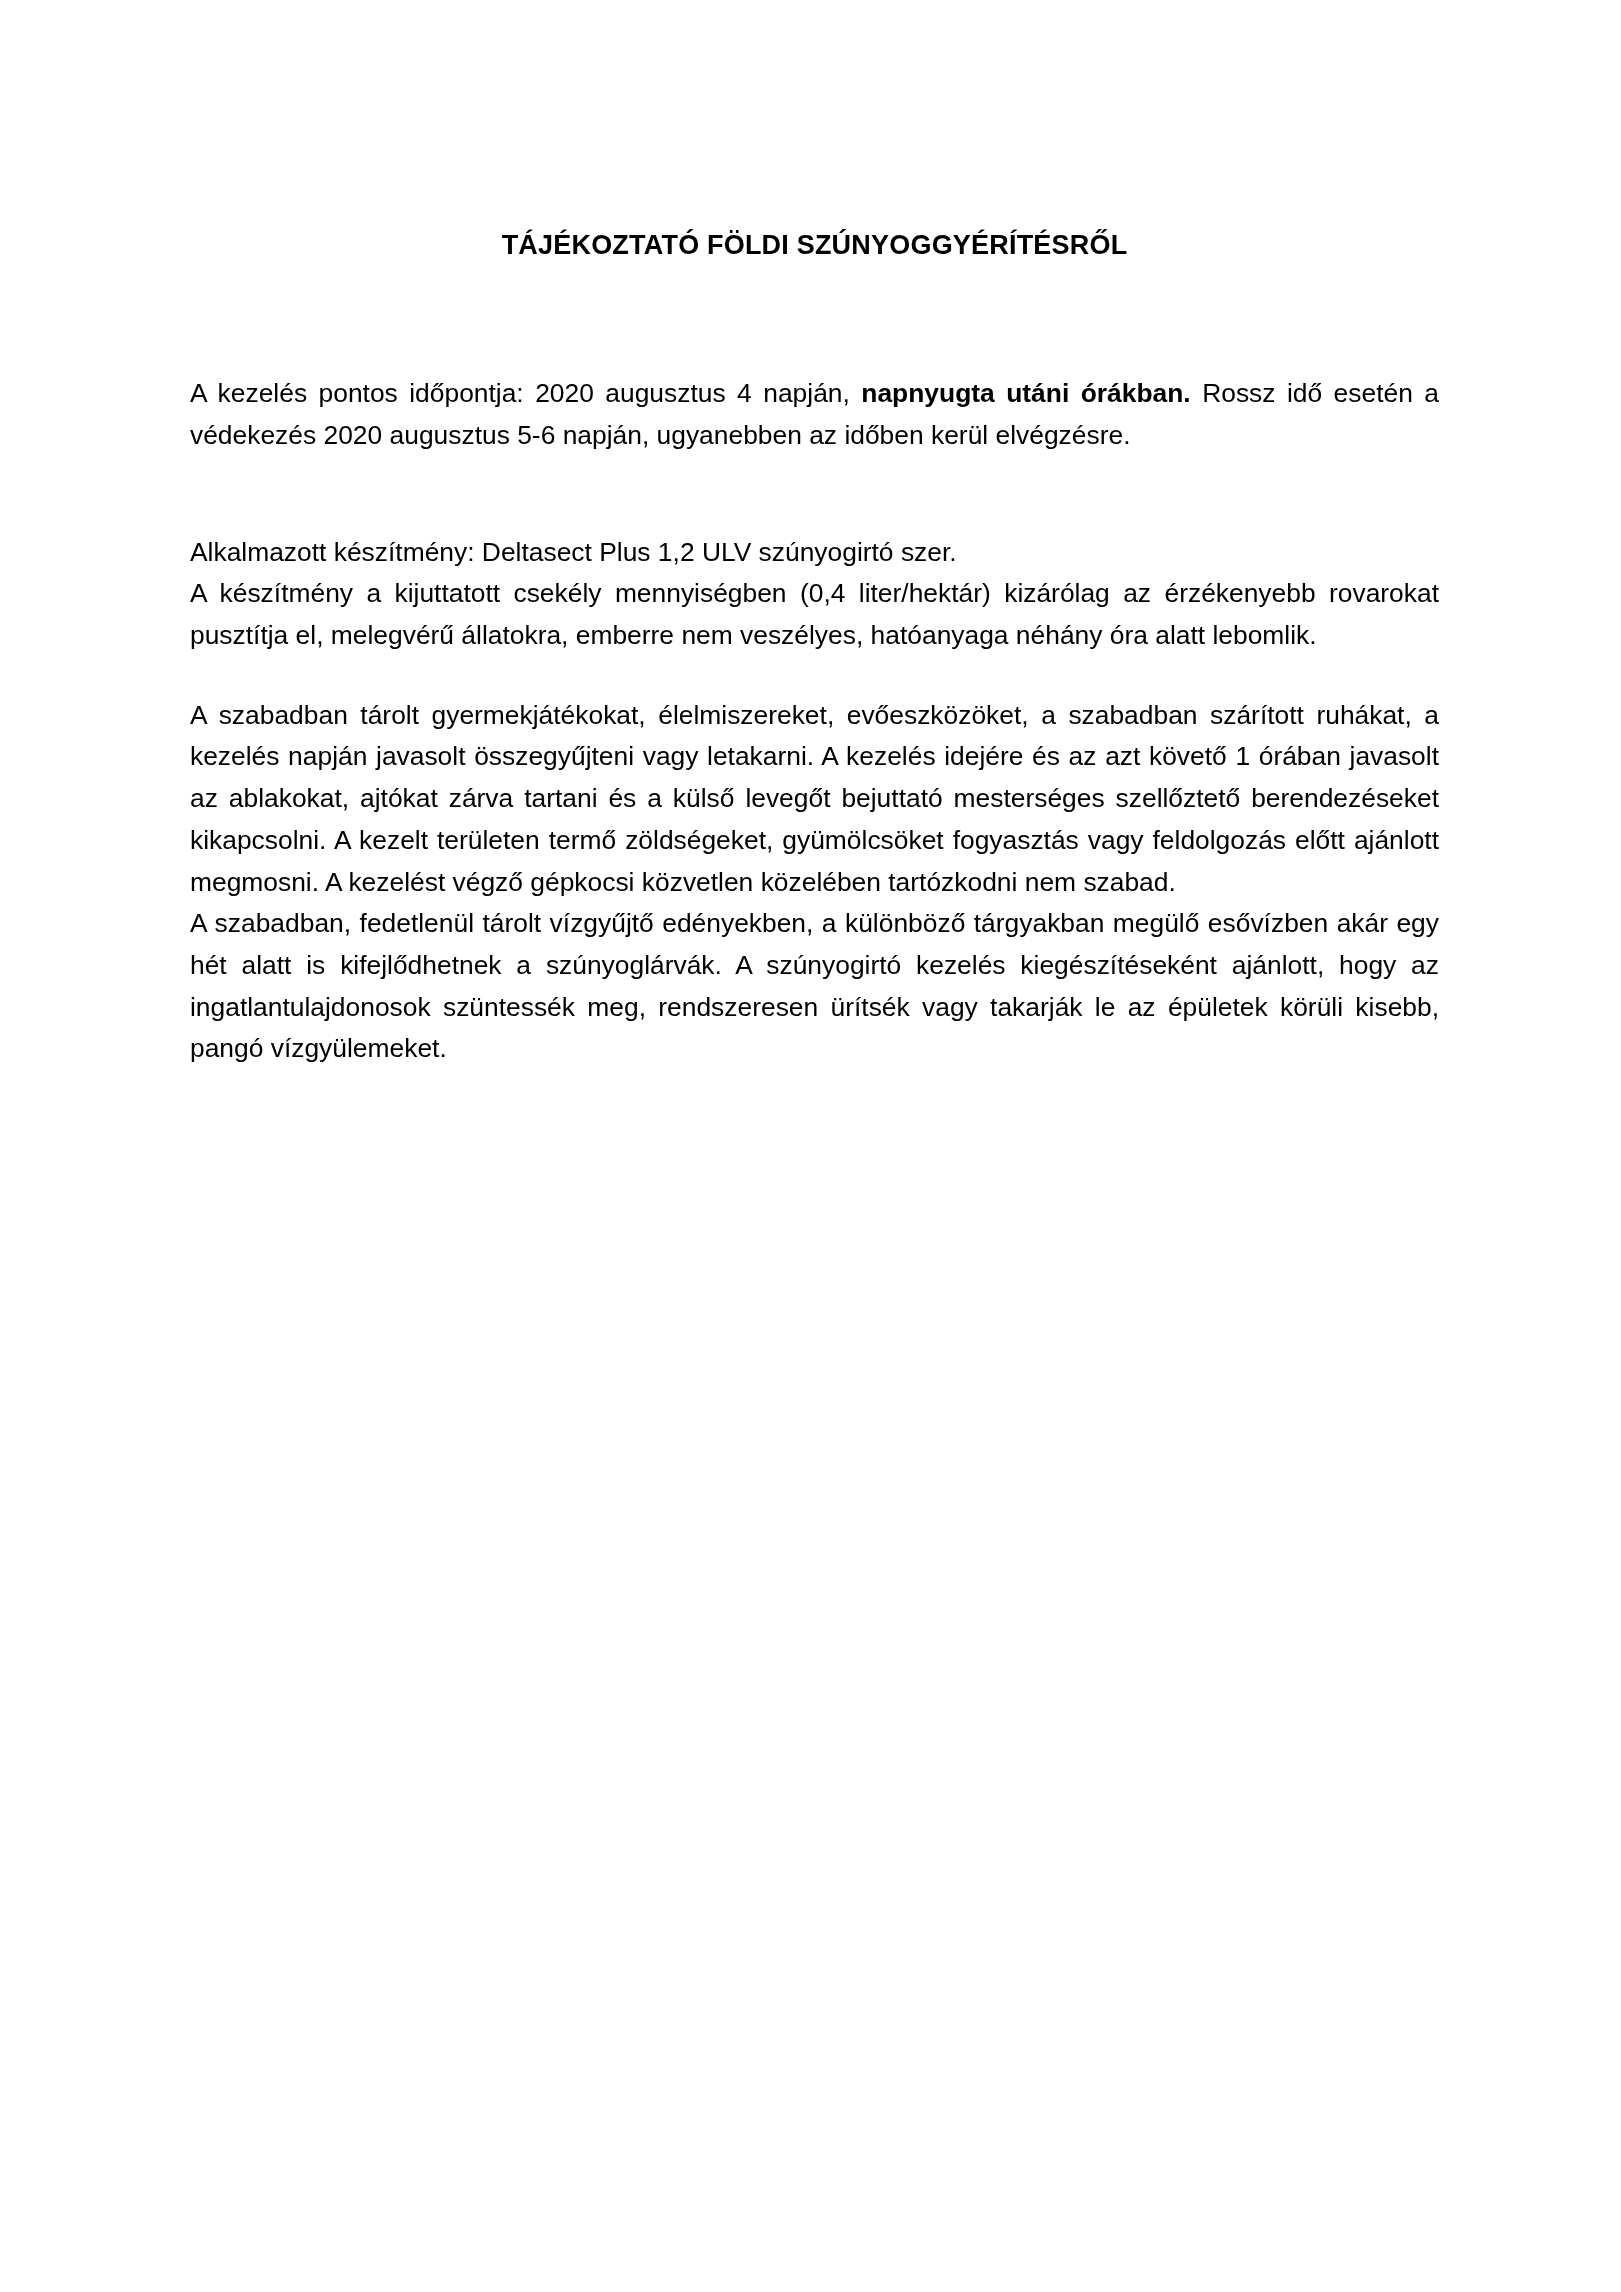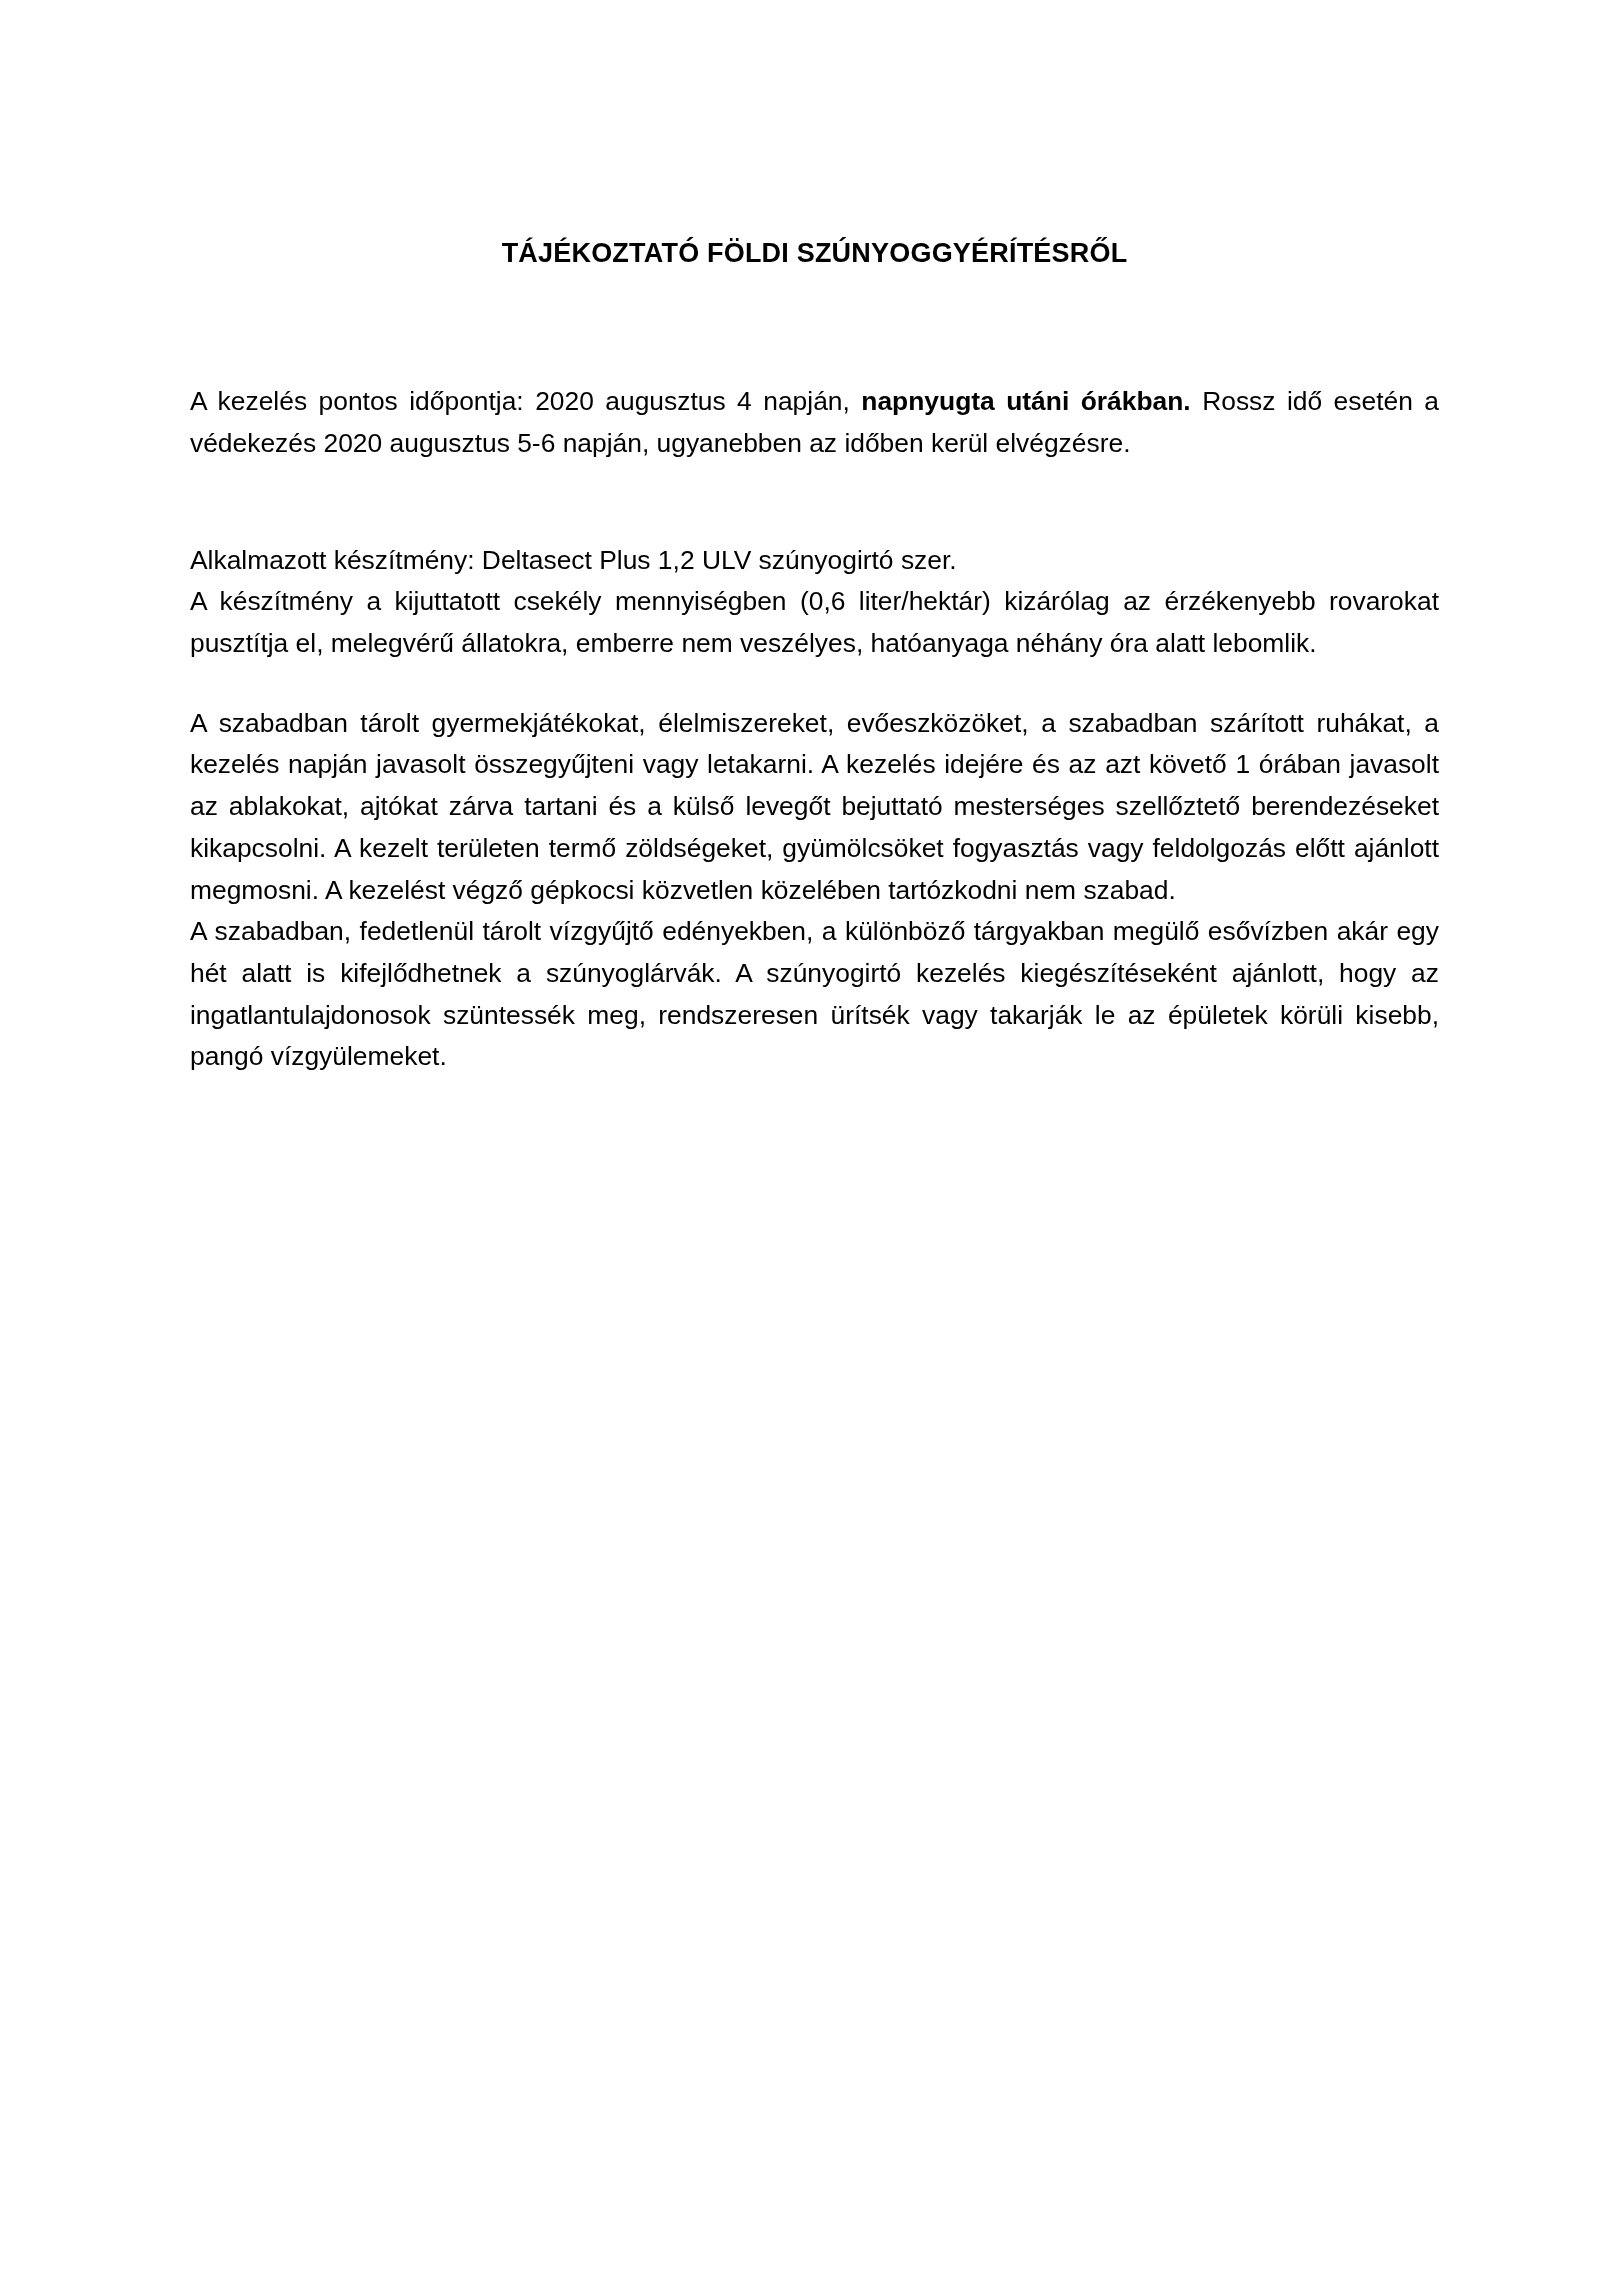--- a/index.html
+++ b/index.html
@@ -18,21 +18,21 @@
     position: relative;
     width: 1622px;
     height: 2293px;
     background: #ffffff;
     box-sizing: border-box;
     padding: 0;
   }
   .content {
     position: absolute;
     left: 190px;
-    top: 12px;
+    top: 4px;
     width: 1249px;
   }
   .doc-title {
     text-align: center;
     font-size: 27px;
     font-weight: bold;
     letter-spacing: 0.2px;
     margin-top: 224px;
     margin-bottom: 0;
     line-height: 1.3;
@@ -63,21 +63,21 @@
 
 
     <div class="gap-p1-to-p2"></div>
 
     <p class="para"><span>A kezelés pontos időpontja: 2020 augusztus 4 napján, </span><b class="bold">napnyugta utáni órákban.</b><span> Rossz idő esetén a védekezés 2020 augusztus 5-6 napján, ugyanebben az időben kerül elvégzésre.</span></p>
 
     <div class="gap-p2-to-p3"></div>
 
     <p class="para">Alkalmazott készítmény: Deltasect Plus 1,2 ULV szúnyogirtó szer.</p>
 
-    <p class="para">A készítmény a kijuttatott csekély mennyiségben (0,6 liter/hektár) kizárólag az érzékenyebb rovarokat pusztítja el, melegvérű állatokra, emberre nem veszélyes, hatóanyaga néhány óra alatt lebomlik.</p>
+    <p class="para">A készítmény a kijuttatott csekély mennyiségben (0,4 liter/hektár) kizárólag az érzékenyebb rovarokat pusztítja el, melegvérű állatokra, emberre nem veszélyes, hatóanyaga néhány óra alatt lebomlik.</p>
 
     <div class="gap-p4-to-p5"></div>
 
 
     <p class="para">A szabadban tárolt gyermekjátékokat, élelmiszereket, evőeszközöket, a szabadban szárított ruhákat, a kezelés napján javasolt összegyűjteni vagy letakarni. A kezelés idejére és az azt követő 1 órában javasolt az ablakokat, ajtókat zárva tartani és a külső levegőt bejuttató mesterséges szellőztető berendezéseket kikapcsolni. A kezelt területen termő zöldségeket, gyümölcsöket fogyasztás vagy feldolgozás előtt ajánlott megmosni. A kezelést végző gépkocsi közvetlen közelében tartózkodni nem szabad.</p>
 
     <p class="para">A szabadban, fedetlenül tárolt vízgyűjtő edényekben, a különböző tárgyakban megülő esővízben akár egy hét alatt is kifejlődhetnek a szúnyoglárvák. A szúnyogirtó kezelés kiegészítéseként ajánlott, hogy az ingatlantulajdonosok szüntessék meg, rendszeresen ürítsék vagy takarják le az épületek körüli kisebb, pangó vízgyülemeket.</p>
 
   </div>
 </div>

